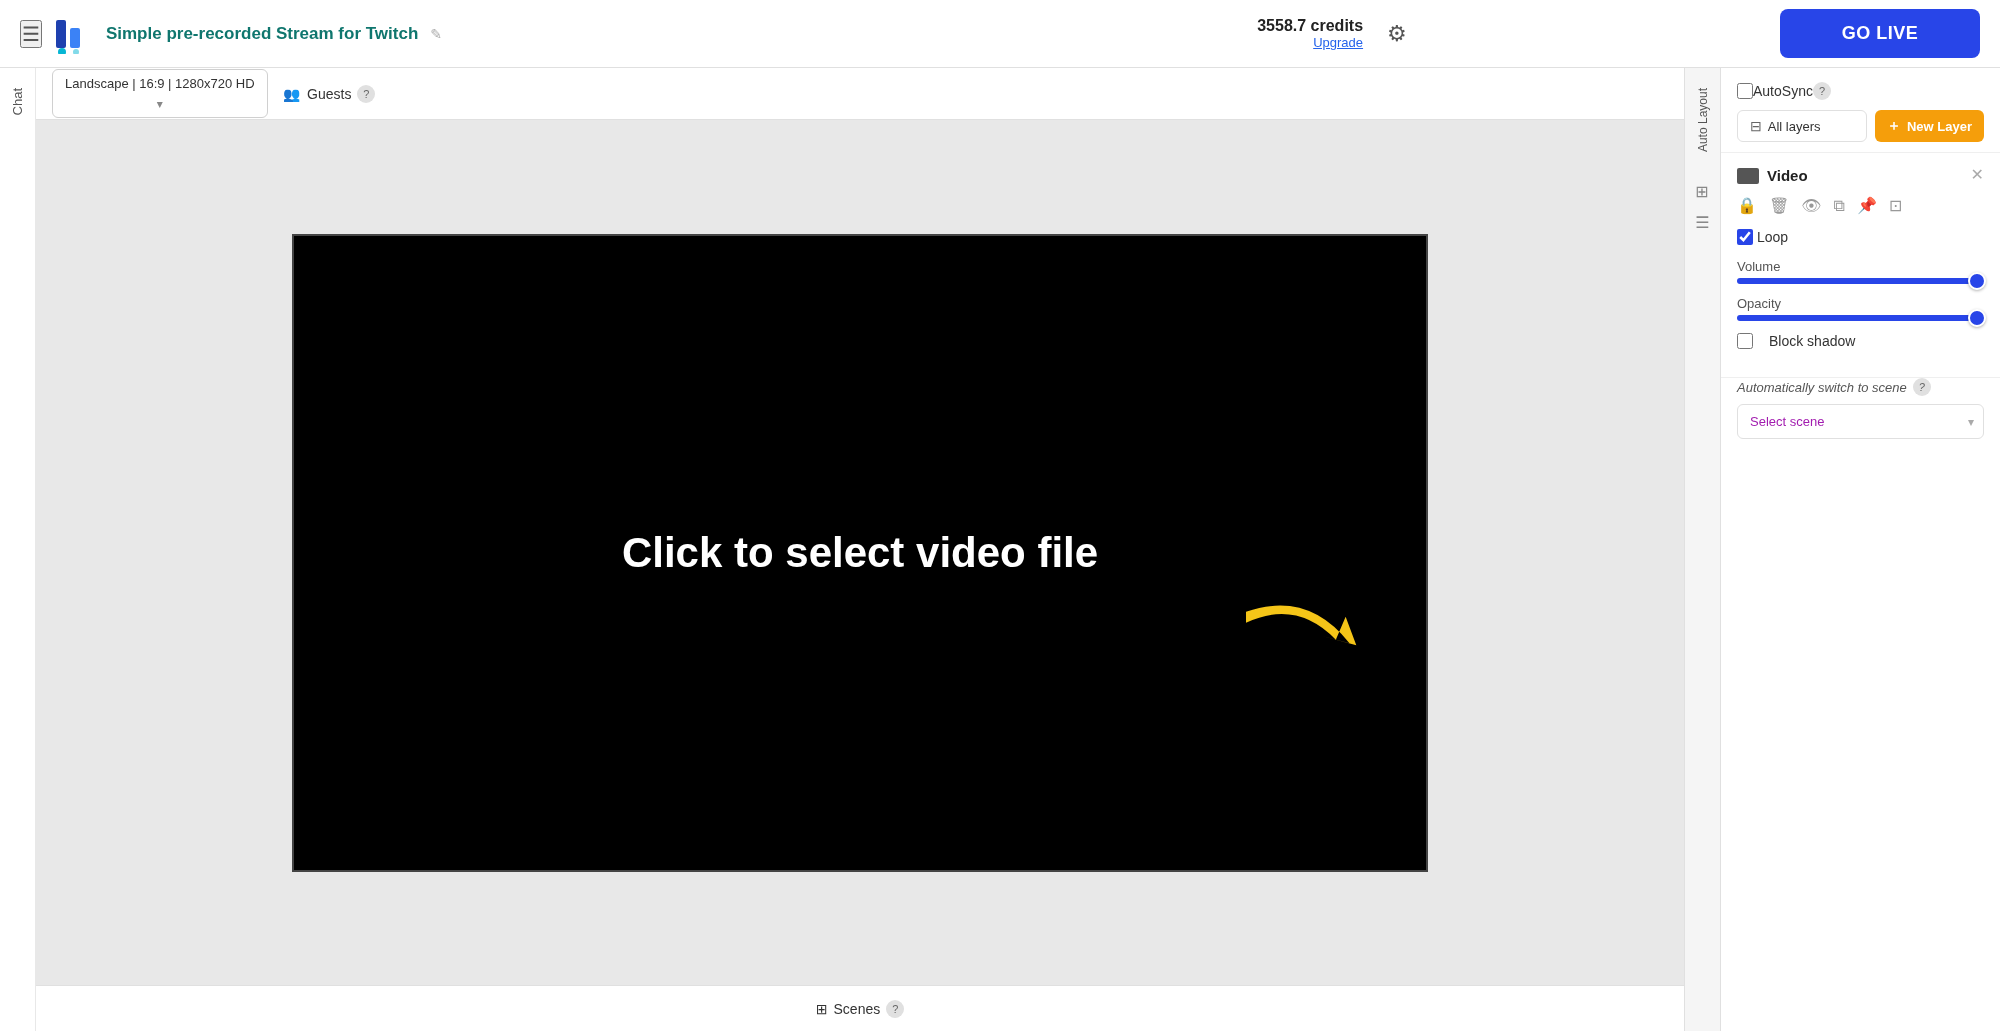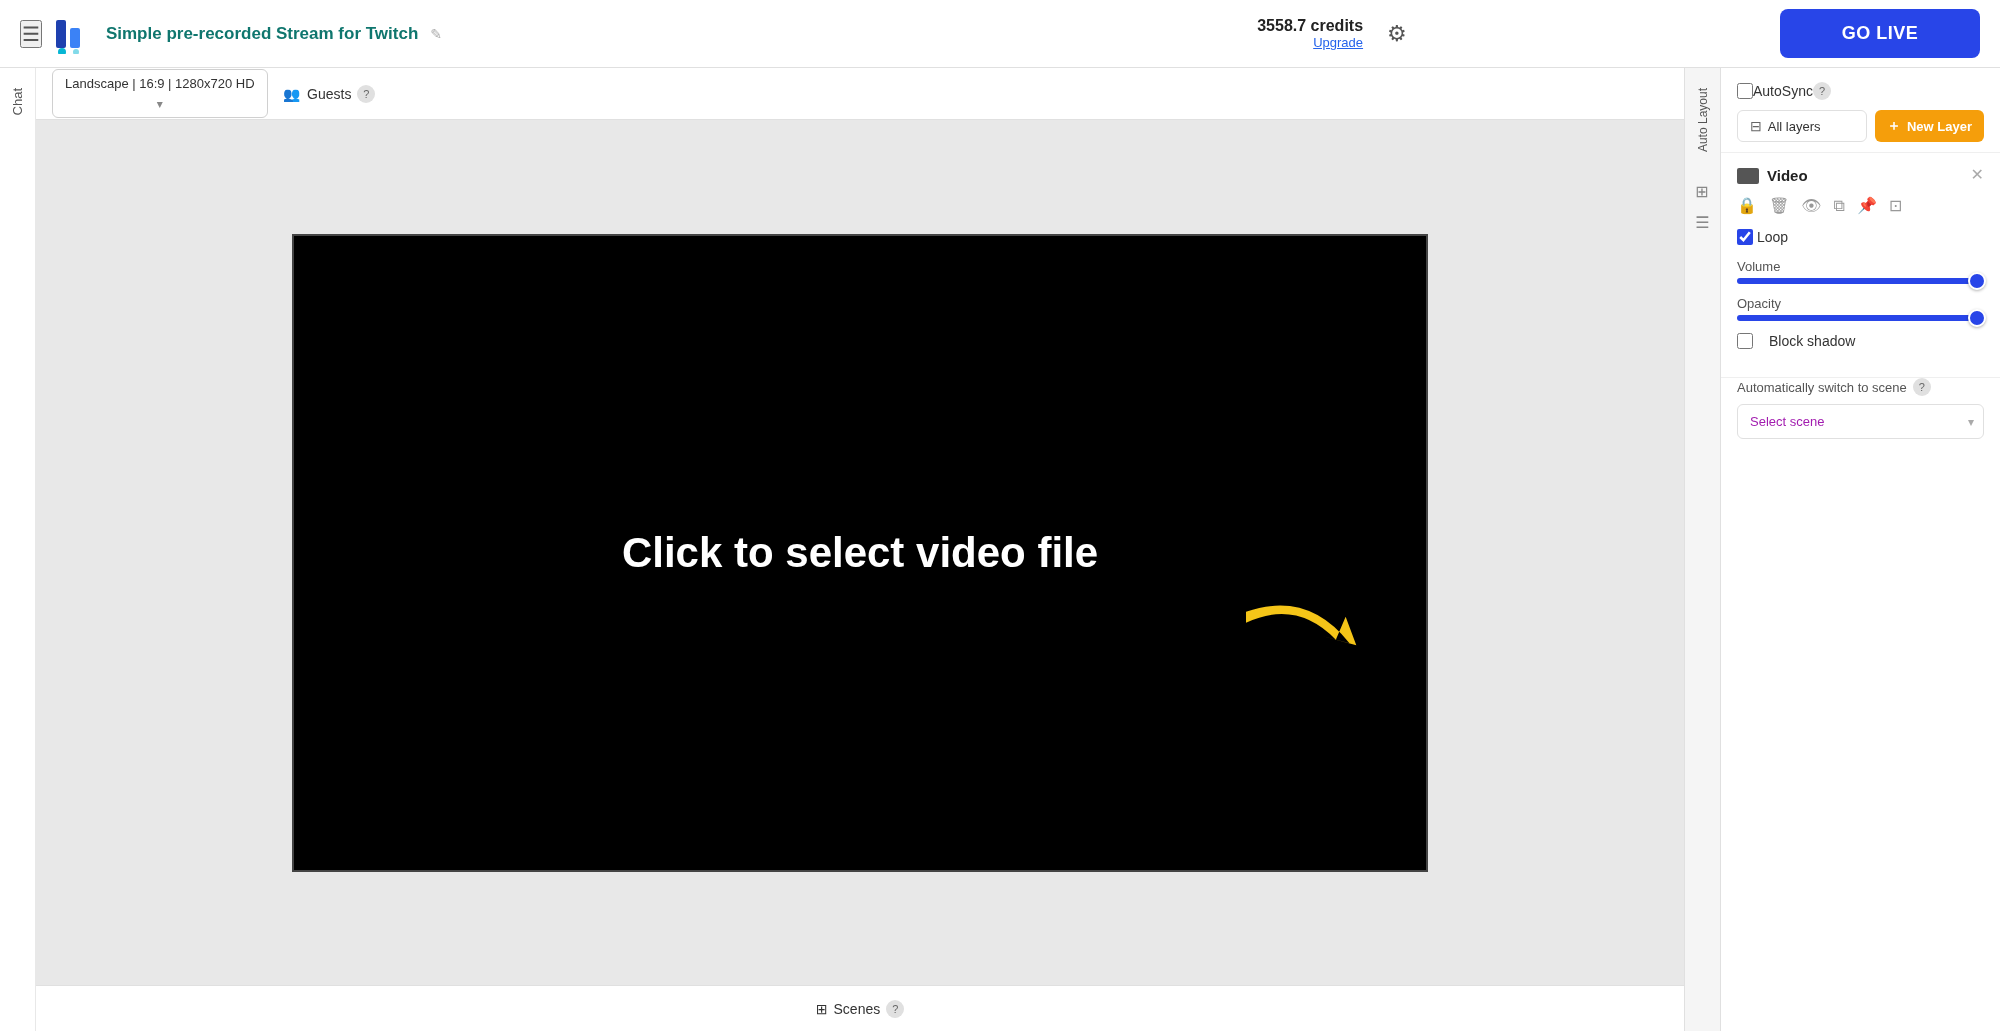--- a/index.html
+++ b/index.html
@@ -183,21 +183,21 @@
       box-shadow: 0 1px 3px rgba(0,0,0,0.3);
     }
 
     .block-shadow-row {
       display: flex; align-items: center; gap: 16px; margin-bottom: 16px;
     }
     .block-shadow-checkbox { width: 16px; height: 16px; cursor: pointer; }
     .block-shadow-label { font-size: 14px; color: #333; }
 
     .auto-switch-section { padding: 0 16px 14px; }
-    .auto-switch-label { font-size: 13px; color: #555; margin-bottom: 8px; display: flex; align-items: center; gap: 6px; }
+    .auto-switch-label { font-size: 13px; color: #555; margin-bottom: 8px; display: flex; align-items: center; gap: 6px; font-style: italic; }
     .select-scene-dropdown {
       width: 100%; padding: 9px 12px; border: 1px solid #e0e0e0; border-radius: 6px;
       font-size: 13px; color: #a21caf; background: #fff; appearance: none;
       cursor: pointer;
     }
     .dropdown-wrapper { position: relative; }
     .dropdown-chevron {
       position: absolute; right: 10px; top: 50%; transform: translateY(-50%);
       color: #aaa; font-size: 12px; pointer-events: none;
     }

